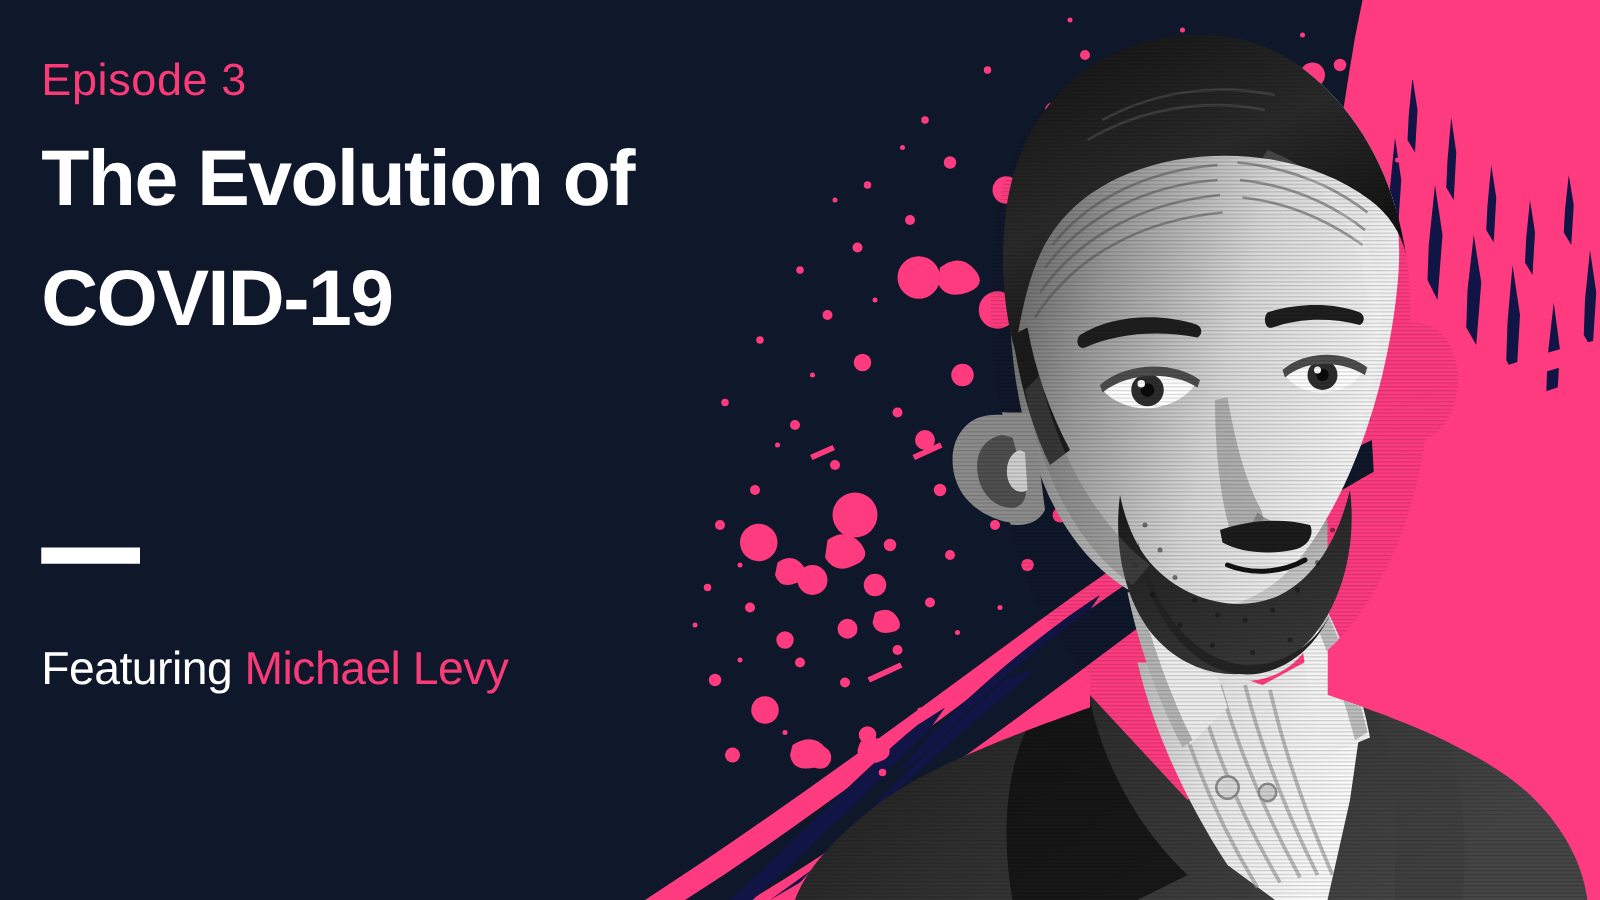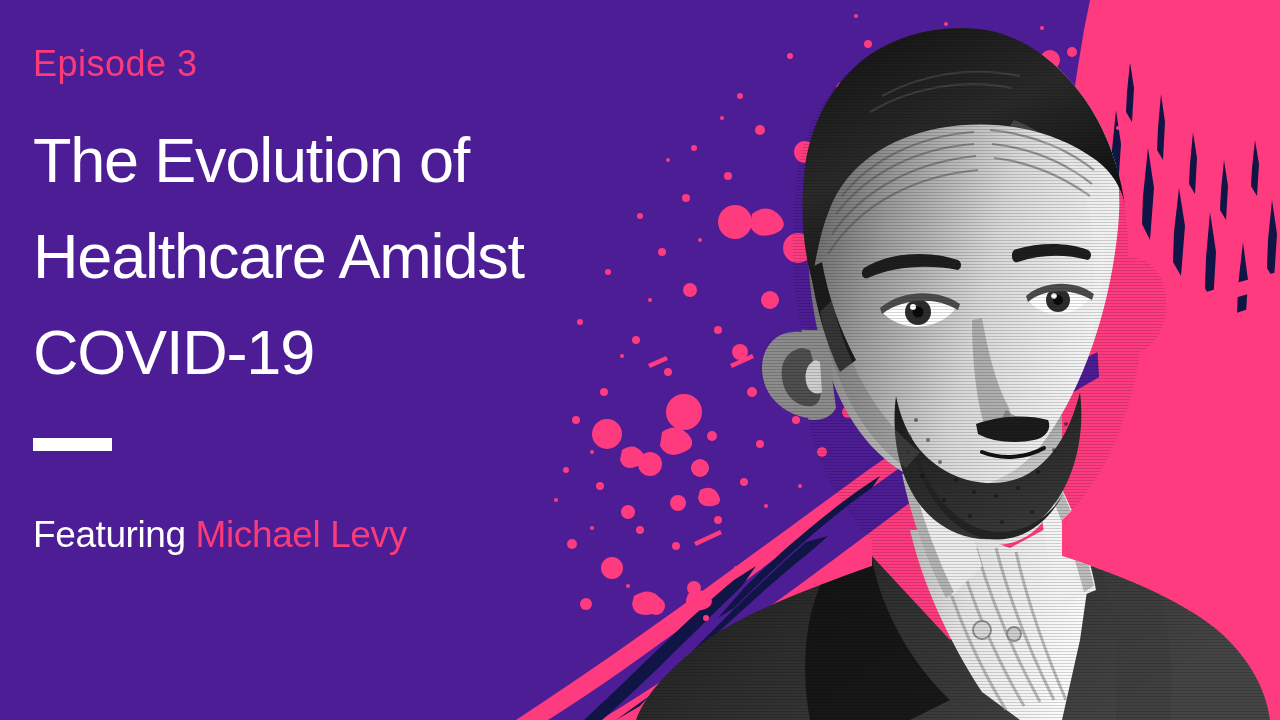--- a/index.html
+++ b/index.html
@@ -5,21 +5,21 @@
 <style>
   * { margin:0; padding:0; box-sizing:border-box; }
   html, body {
     width:1280px; height:720px;
     overflow:hidden;
     font-family:"Liberation Sans", sans-serif;
   }
   #stage {
     position:relative;
     width:1280px; height:720px;
-    background:#4c1d95;
+    background:#0f172a;
     overflow:hidden;
   }
 
   
   .art-layer {
     position:absolute;
     top:0; left:0;
     width:1280px; height:720px;
     pointer-events:none;
   }
@@ -38,24 +38,24 @@
     font-size:36px;
     font-weight:400;
     letter-spacing:0.5px;
     color:#FB3B78;
     line-height:1.1;
     white-space:nowrap;
   }
 
   #episode-title {
     position:absolute;
-    top:113px; left:0;
+    top:96px; left:0;
     width:700px;
     font-size:63px;
-    font-weight:400;
+    font-weight:700;
     color:#FFFFFF;
     line-height:1.52;
     letter-spacing:-1.2px;
   }
   #episode-title .tline { display:block; white-space:nowrap; }
 
   #divider-rule {
     position:absolute;
     top:438px; left:0;
     width:79px; height:13px;
@@ -509,21 +509,20 @@
       </g>
     </svg>
   </div>
 
   <div id="text-block">
 
     <div id="episode-label">Episode 3</div>
 
     <div id="episode-title">
       <span class="tline">The Evolution of</span>
-      <span class="tline">Healthcare Amidst</span>
       <span class="tline">COVID-19</span>
     </div>
 
     <div id="divider-rule"></div>
 
     <div id="featuring-line"><span>Featuring</span><span> </span><span class="guest">Michael Levy</span></div>
   </div>
 
 </div>
 

